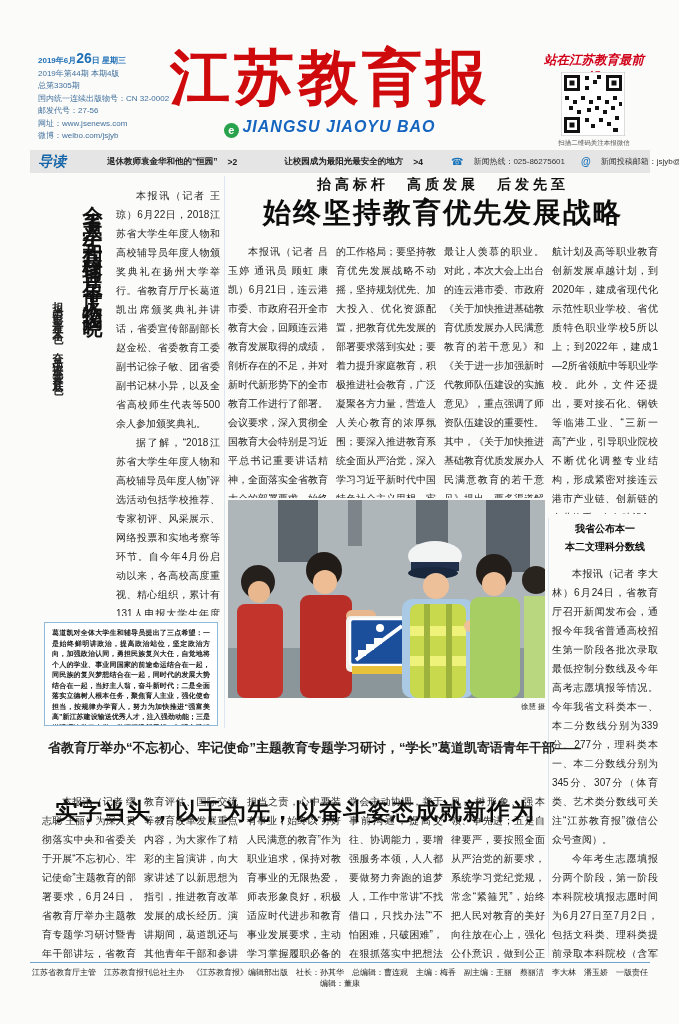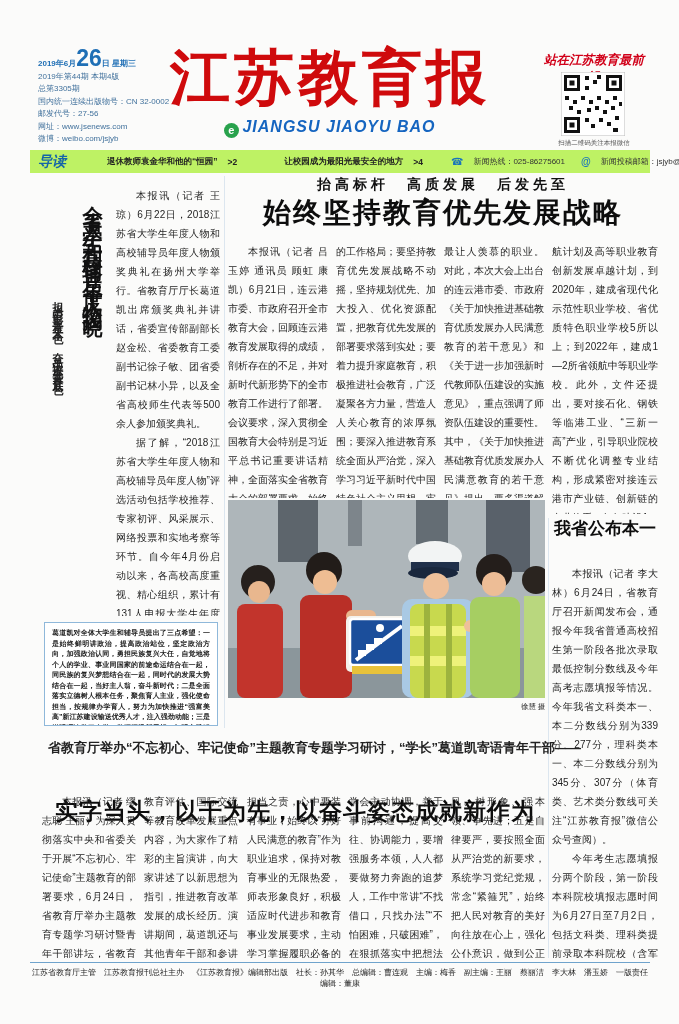--- a/index.html
+++ b/index.html
@@ -5,35 +5,35 @@
   html,body{margin:0;padding:0;}
   body{
     width:679px;height:1024px;position:relative;background:#fbfbfa;
     font-family:"Liberation Sans","DejaVu Sans",sans-serif;color:#1f1f1f;
     overflow:hidden;
   }
   .abs{position:absolute;}
   
   .info{left:38px;top:52px;width:150px;font-size:8px;line-height:12.5px;color:#41719c;}
   .info .dateline{color:#1f6fb5;font-weight:bold;}
-  .info .day{font-size:23px;font-weight:bold;color:#1f6fb5;}
+  .info .day{font-size:14px;font-weight:bold;color:#1f6fb5;}
   .paper-title{left:150px;top:44px;width:360px;text-align:center;
     font-family:"DejaVu Serif","Liberation Serif",serif;font-weight:bold;
     font-size:60px;line-height:66px;color:#cf0a0c;letter-spacing:4px;white-space:nowrap;}
   .paper-sub{left:150px;top:118px;width:360px;text-align:center;color:#1565c0;
     font-size:16px;font-weight:bold;font-style:italic;letter-spacing:1px;}
   .elogo{display:inline-block;width:15px;height:15px;border-radius:50%;background:#28a24c;
     color:#fff;font-size:11px;line-height:15px;text-align:center;font-style:normal;
     vertical-align:-2px;margin-right:3px;font-weight:bold;}
   .slogan{left:538px;top:52px;width:112px;text-align:center;color:#d10019;
     font-size:12.5px;font-weight:bold;font-style:italic;}
   .qr{left:561px;top:72px;}
   .qr-caption{left:538px;top:139px;width:112px;text-align:center;font-size:6.5px;color:#555;}
   
-  .bar{left:30px;top:150px;width:620px;height:23px;background:#bef264;
+  .bar{left:30px;top:150px;width:620px;height:23px;background:#e5e5e5;
     display:flex;align-items:center;padding:0 8px;box-sizing:border-box;gap:8px;white-space:nowrap;}
   .bar .label{color:#1565a8;font-weight:bold;font-style:italic;font-size:14px;margin-right:8px;}
   .bullet{display:inline-block;width:7px;height:7px;background:#c40010;margin-right:3px;}
   .bar .item{font-size:8.5px;font-weight:bold;color:#222;margin-left:14px;}
   .bar .pg{font-weight:bold;color:#222;margin-left:2px;}
   .bar .div{width:1px;height:13px;background:#1565a8;margin:0 6px;}
   .bar .contact{font-size:8px;color:#333;}
   .bar .cicon{color:#1a75bb;font-weight:bold;font-size:10px;margin-right:2px;}
   
   .col{position:absolute;font-size:10px;line-height:19px;text-align:justify;
@@ -54,21 +54,21 @@
     font-weight:bold;letter-spacing:4px;color:#111;}
   .main-title{left:228px;top:194px;width:430px;text-align:center;font-size:28px;
     font-weight:bold;letter-spacing:2px;color:#0d0d0d;white-space:nowrap;}
   
   .photo{left:228px;top:500px;width:317px;height:198px;overflow:hidden;}
   .caption{left:228px;top:702px;width:317px;font-size:7.3px;line-height:10.5px;
     text-align:justify;color:#222;}
   .caption .credit{float:right;margin-left:8px;}
   
   .vline2{left:548px;top:518px;width:1px;height:440px;background:#dce6ef;}
-  .r-title{left:552px;top:520px;width:106px;text-align:center;font-size:17px;
+  .r-title{left:552px;top:520px;width:106px;text-align:center;font-size:10px;
     line-height:18px;font-weight:bold;color:#0d0d0d;}
   
   .b-kicker{left:48px;top:739px;width:500px;font-size:13px;font-weight:bold;color:#222;white-space:nowrap;}
   .b-title{left:42px;top:752px;width:506px;text-align:center;font-size:23px;
     font-weight:bold;letter-spacing:1px;color:#0d0d0d;white-space:nowrap;margin-top:44px;}
   
   .f-rule{left:30px;top:962px;width:620px;height:1px;background:#6fa3cc;}
   .footer{left:30px;top:967px;width:620px;text-align:center;font-size:8px;color:#222;}
 </style>
 </head>
@@ -219,20 +219,21 @@
     <rect x="296" y="96" width="21" height="102" fill="#b9d77e"></rect>
   </svg>
 </div>
 <div class="abs caption">
   <span class="credit">徐慧 摄</span>
 </div>
 
 <div class="abs vline2"></div>
 <div class="abs r-title">
   <div>我省公布本一</div>
+  <div>本二文理科分数线</div>
 </div>
 <div class="col" style="left:552px;top:564px;width:106px;height:394px;">
   <p class="ind">本报讯（记者 李大林）6月24日，省教育厅召开新闻发布会，通报今年我省普通高校招生第一阶段各批次录取最低控制分数线及今年高考志愿填报等情况。今年我省文科类本一、本二分数线分别为339分、277分，理科类本一、本二分数线分别为345分、307分（体育类、艺术类分数线可关注“江苏教育报”微信公众号查阅）。</p>
   <p class="ind">今年考生志愿填报分两个阶段，第一阶段本科院校填报志愿时间为6月27日至7月2日，包括文科类、理科类提前录取本科院校（含军事、公安政法、航海、地方专项计划、乡村教师计划等），体育类、艺术类提前录取本科院校，文科类、理科类第一、二批本科院校。第二阶段高职（专科）院校填报志愿时间为7月27日至28日，凡第一阶段未被录取且符合第二阶段填报志愿条件的考生均可填报，包括文科类、理科类、体育类、艺术类高职（专科）院校。</p>
 
 </div>
 
 <div class="abs b-kicker">省教育厅举办“不忘初心、牢记使命”主题教育专题学习研讨，“学长”葛道凯寄语青年干部——</div>
 <div class="abs b-title">实字当头，以干为先，以奋斗姿态成就新作为</div>
 <div class="col" style="left:42px;top:792px;width:94px;height:166px;">

